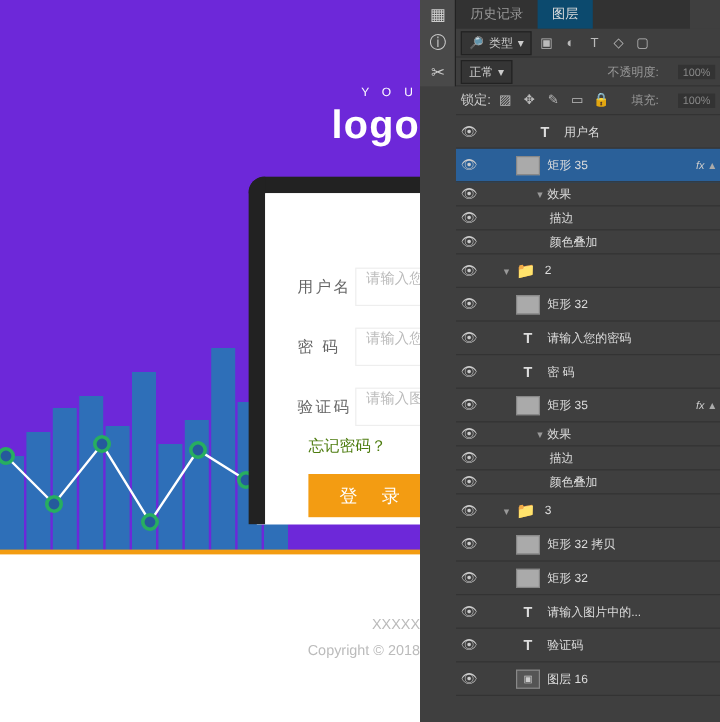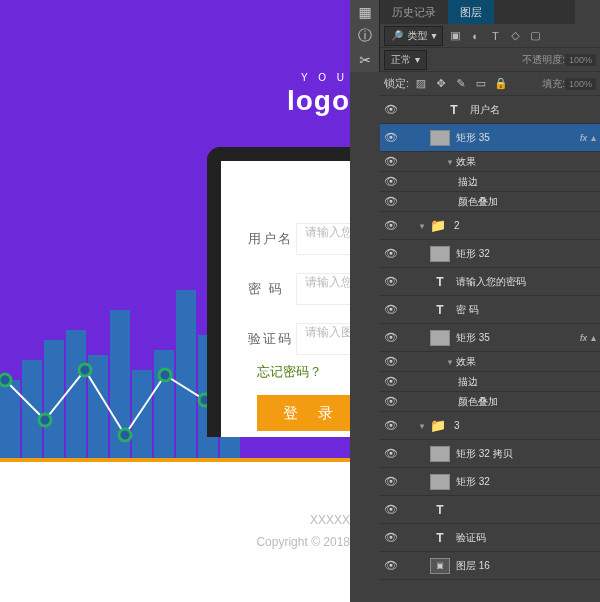--- a/index.html
+++ b/index.html
@@ -2,21 +2,21 @@
 <html><head>
 <meta charset="utf-8">
 <style>
 * { margin: 0; padding: 0; box-sizing: border-box; }
 body { width: 600px; height: 602px; overflow: hidden; font-family: "Microsoft YaHei", Arial, sans-serif; background: #1a1a1a; position: relative; }
 
 
 .canvas { position: absolute; left: 0; top: 0; width: 350px; height: 602px; background: #fff; }
 .hero { width: 350px; height: 460px; background: #6d28d9; position: relative; overflow: hidden; }
 .city { position: absolute; bottom: 0; left: 0; width: 350px; height: 200px; }
-.logo { position: absolute; top: 85px; right: 0; color: #fff; font-weight: bold; font-size: 28px; letter-spacing: 1px; }
+.logo { position: absolute; top: 85px; right: 0; color: #fff; font-weight: bold; font-size: 33px; letter-spacing: 1px; }
 .logo-small { position: absolute; top: 72px; right: 2px; color: #fff; font-size: 10px; letter-spacing: 4px; }
 .orange-line { position: absolute; left: 0; top: 458px; width: 350px; height: 4px; background: #f39c12; }
 
 
 .laptop { position: absolute; top: 147px; left: 207px; width: 180px; height: 290px; background: #fff; border: 14px solid #222; border-bottom: none; border-right: none; border-radius: 14px 0 0 0; }
 .form-row { position: absolute; left: 248px; width: 200px; height: 34px; display: flex; align-items: center; }
 .form-label { width: 48px; font-size: 13px; color: #666; letter-spacing: 2px; }
 .form-input { flex: 1; height: 32px; border: 1px solid #eee; padding: 0 8px; font-size: 12px; color: #bbb; background: #fff; overflow: hidden; white-space: nowrap; }
 .forgot { position: absolute; left: 257px; font-size: 13px; color: #4d7c0f; }
 .login-btn { position: absolute; left: 257px; width: 110px; height: 36px; background: #f39c12; color: #fff; display: flex; align-items: center; justify-content: center; font-size: 15px; letter-spacing: 8px; }
@@ -28,21 +28,21 @@
 .ps-toolbar { position: absolute; left: 0; top: 0; width: 30px; height: 72px; background: #494949; border-right: 1px solid #222; }
 .ps-toolbar div { width: 30px; height: 24px; display: flex; align-items: center; justify-content: center; color: #ccc; font-size: 14px; }
 .ps-tabs { position: absolute; left: 30px; top: 0; height: 24px; display: flex; align-items: flex-end; background: #323232; width: 195px; }
 .ps-tab { padding: 0 12px; height: 24px; line-height: 24px; color: #999; }
 .ps-tab.active { background: #0c4a6e; color: #ddd; }
 .ps-controls { position: absolute; left: 30px; top: 24px; width: 220px; height: 48px; background: #3f3f3f; }
 .ps-row { display: flex; align-items: center; height: 24px; padding-left: 4px; gap: 4px; border-bottom: 1px solid #333; }
 .ps-dropdown { background: #353535; border: 1px solid #222; padding: 2px 6px; font-size: 10px; color: #ccc; display: inline-flex; align-items: center; gap: 4px; }
 .ps-icon { width: 16px; height: 16px; display: inline-flex; align-items: center; justify-content: center; font-size: 11px; color: #bbb; }
 .ps-opacity { position: absolute; right: 4px; display: flex; align-items: center; gap: 0; font-size: 10px; color: #999; }
-.ps-num { background: #333; padding: 1px 4px; color: #888; font-size: 9px; }
+.ps-num { background: #333; padding: 1px 4px; color: #888; font-size: 9px; margin-left: 16px; }
 
 
 .layers { position: absolute; left: 30px; top: 96px; width: 220px; height: 506px; overflow: hidden; }
 .layer-row { display: flex; align-items: center; height: 28px; border-bottom: 1px solid #333; font-size: 10px; }
 .layer-row.sel { background: #2a6099; }
 .eye { width: 22px; text-align: center; color: #ccc; font-size: 11px; }
 .indent { width: 14px; flex-shrink: 0; }
 .layer-thumb { width: 20px; height: 16px; background: #555; border: 1px solid #888; margin-right: 6px; flex-shrink: 0; display: flex; align-items: center; justify-content: center; font-size: 8px; }
 .layer-thumb.rect { background: #aaa; }
 .layer-thumb.folder { background: transparent; border: none; color: #bbb; font-size: 13px; }
@@ -272,20 +272,21 @@
         <div class="indent"></div>
         <div class="indent"></div>
         <div class="layer-thumb rect"></div>
         <div class="layer-name">矩形 32</div>
       </div>
       <div class="layer-row">
         <div class="eye">👁</div>
         <div class="indent"></div>
         <div class="indent"></div>
         <div class="layer-thumb text">T</div>
+        <div class="layer-name">请输入图片中的...</div>
       </div>
       <div class="layer-row">
         <div class="eye">👁</div>
         <div class="indent"></div>
         <div class="indent"></div>
         <div class="layer-thumb text">T</div>
         <div class="layer-name">验证码</div>
       </div>
       <div class="layer-row">
         <div class="eye">👁</div>

